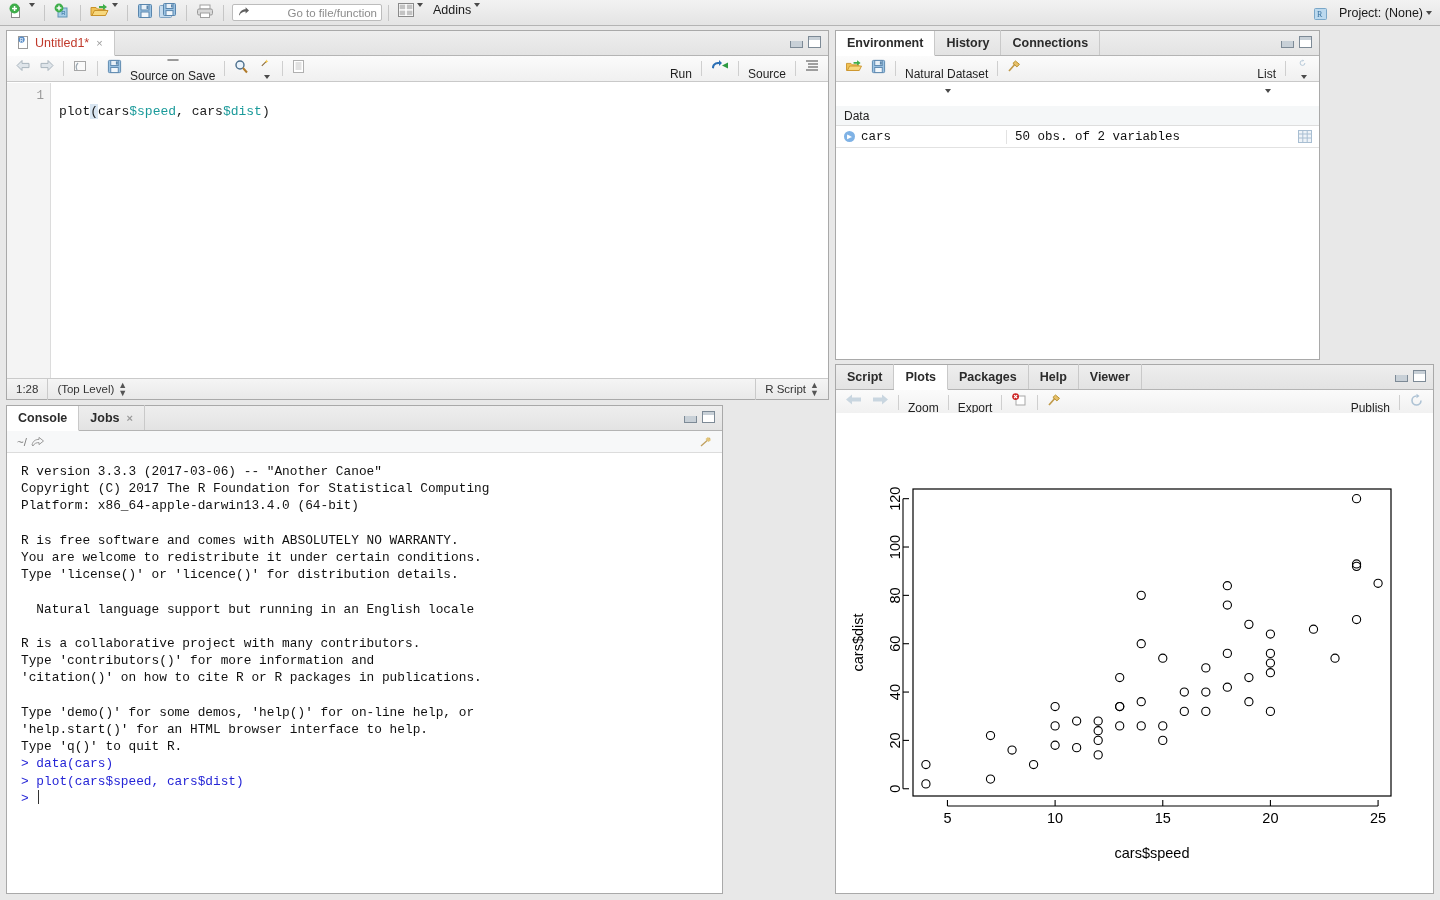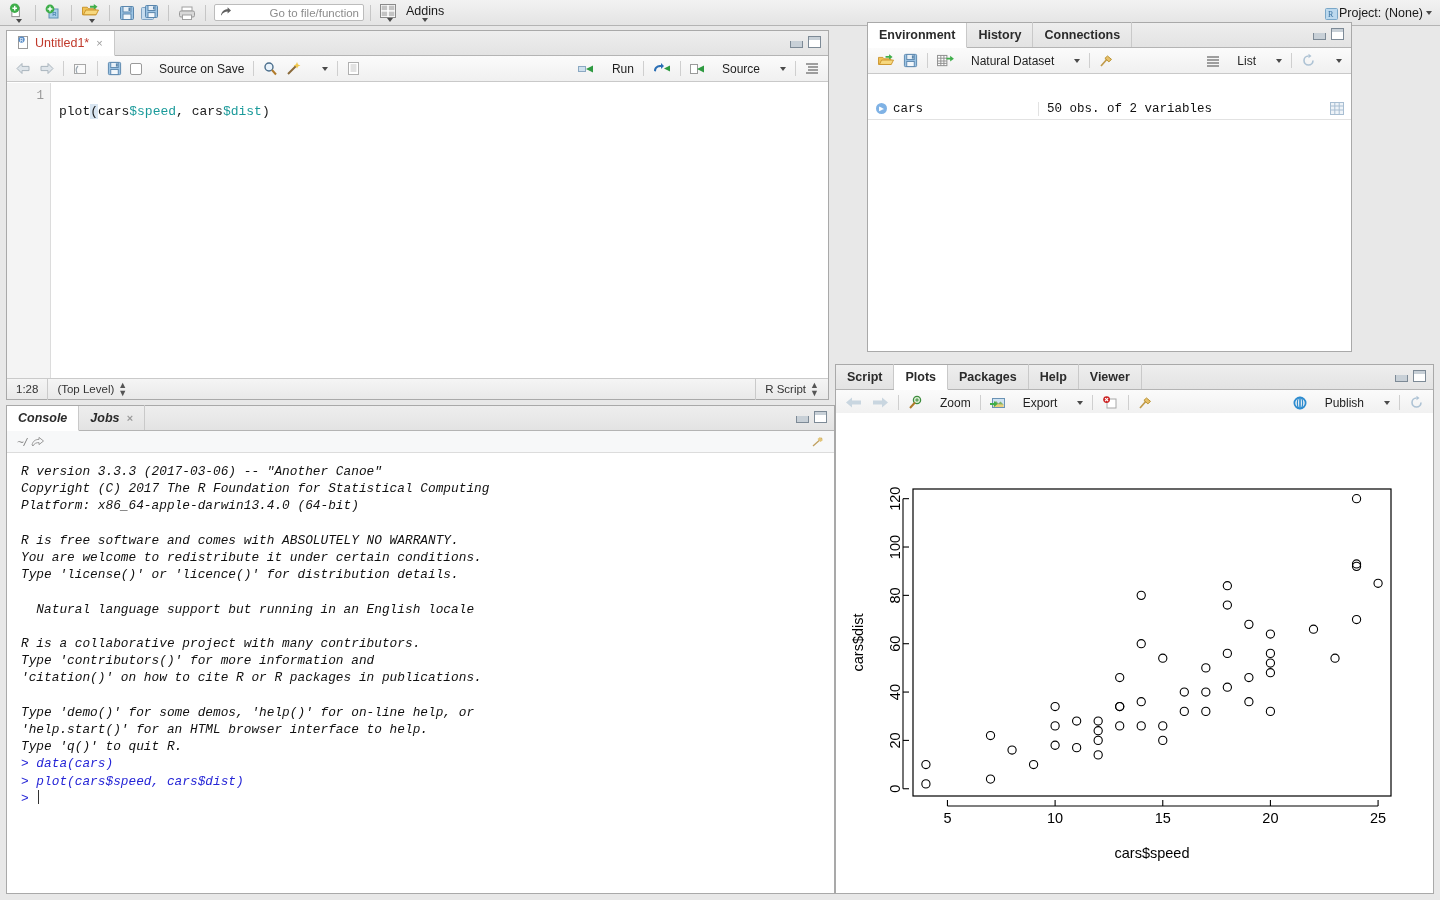--- a/index.html
+++ b/index.html
@@ -16,22 +16,22 @@
   .app { position: relative; width: 1440px; height: 900px; }
 
   
   .global-toolbar {
     position: absolute; left: 0; top: 0; width: 1440px; height: 26px;
     background: linear-gradient(to bottom, #f2f2f2 0%, #e4e4e4 100%);
     border-bottom: 1px solid #b4b4b4;
     display: flex; align-items: center; padding: 0 6px;
   }
   .tb-btn {
-    display: inline-flex; align-items: center; justify-content: center;
-    height: 20px; padding: 0 3px; cursor: default; flex-direction: column;
+    display: inline-flex; justify-content: center;
+    height: 20px; padding: 0 3px; cursor: default;
   }
   .tb-sep { width: 1px; height: 16px; background: #c6c6c6; margin: 0 6px; }
   .caret {
     width: 0; height: 0; margin-left: 3px;
     border-left: 3.5px solid transparent; border-right: 3.5px solid transparent;
     border-top: 4px solid #4a4a4a;
   }
   .gotofile {
     display: flex; align-items: center; width: 150px; height: 17px;
     background: #fff; border: 1px solid #bcbcbc; border-radius: 2px;
@@ -44,22 +44,22 @@
     display: flex; align-items: center; font-size: 12.5px;
   }
 
   
   .pane {
     position: absolute;
     background: #fff;
     border: 1px solid #a9a9a9;
   }
   #source-pane  { left: 6px;   top: 30px;  width: 823px; height: 370px; }
-  #console-pane { left: 6px;   top: 405px; width: 829px; height: 489px; font-style: italic; }
-  #env-pane     { left: 835px; top: 22px;  width: 485px; height: 330px; margin-left: 32px; }
+  #console-pane { left: 6px;   top: 405px; width: 717px; height: 489px; }
+  #env-pane     { left: 835px; top: 30px;  width: 485px; height: 330px; }
   #plots-pane   { left: 835px; top: 364px; width: 599px; height: 530px; }
 
   .tabbar {
     position: relative; height: 25px;
     background: linear-gradient(to bottom,#eeeeee,#e3e3e3);
     border-bottom: 1px solid #b4b4b4;
     display: flex; align-items: flex-end;
   }
   .tab {
     height: 25px; padding: 0 11px;
@@ -78,22 +78,22 @@
   .win-min { width: 13px; height: 7px; border: 1.5px solid #7d8a96; border-top: none; background: #c8d0d7; }
   .win-max { width: 13px; height: 12px; border: 1.5px solid #7d8a96; background: #fff; }
   .win-max::before { content:""; display:block; height:3px; background:#c8d0d7; }
 
   .subtoolbar {
     height: 26px; background: linear-gradient(to bottom,#fbfbfb,#f0f0f0);
     border-bottom: 1px solid #c9c9c9;
     display: flex; align-items: center; padding: 0 5px; position: relative;
   }
   .stb-item {
-    display: inline-flex; align-items: center; gap: 17px;
-    height: 20px; padding: 0 4px; font-size: 12px; color: #1f1f1f; cursor: default;
+    display: inline-flex; align-items: center; gap: 8px;
+    height: 20px; padding: 0 4px; font-size: 12px; color: #1f1f1f; cursor: default; flex-direction: column;
   }
   .stb-sep { width: 1px; height: 15px; background: #cfcfcf; margin: 0 5px; }
   .stb-right { position: absolute; right: 5px; display: flex; align-items: center; }
 
   
   .editor {
     position: absolute; left: 0; top: 52px; right: 0; bottom: 21px;
     background: #fff; display: flex; overflow: hidden;
   }
   .gutter {
@@ -258,21 +258,21 @@
     <div class="tb-btn">
       <span class="addins">Addins</span>
       <span class="caret"></span>
     </div>
 
     <div class="project-area">
       <svg width="15" height="15" viewBox="0 0 15 15">
         <rect x="1.5" y="2.5" width="12" height="11" rx="1" fill="#bcd9ee" stroke="#7aa7c8"></rect>
         <text x="4" y="11" font-size="8" fill="#3a72a0" font-family="Liberation Serif, serif">R</text>
       </svg>
-      <span style="margin-left:0">Project: (None)</span>
+      <span style="margin-left:11px">Project: (None)</span>
       <span class="caret"></span>
     </div>
   </div>
 
   <div class="pane" id="source-pane">
     <div class="tabbar">
       <div class="tab active file-tab">
         <svg width="12" height="14" viewBox="0 0 12 14">
           <rect x="0.5" y="0.5" width="9" height="12" fill="#fff" stroke="#9a9a9a"></rect>
           <circle cx="3.6" cy="3.6" r="3.1" fill="#5b8fc9"></circle>
@@ -522,20 +522,21 @@
             <path d="M12 7.5 A4.5 4.5 0 1 1 7.5 3" fill="none" stroke="#adc2d4" stroke-width="1.6"></path>
             <path d="M7.5 0.8 L7.5 5.2 L10.5 3 z" fill="#adc2d4"></path>
           </svg>
           <span class="caret"></span>
         </div>
       </div>
     </div>
 
 
     <div class="env-grid">
+      <div class="env-section">Data</div>
       <div class="env-row">
         <div class="c-name">
           <span class="expand-dot">▶</span>
           <span>cars</span>
         </div>
         <div class="c-val">50 obs. of 2 variables</div>
         <div class="c-act">
           <svg width="14" height="13" viewBox="0 0 14 13">
             <rect x="0.5" y="0.5" width="13" height="12" fill="#eef3f8" stroke="#a8bed2"></rect>
             <line x1="0.5" y1="4" x2="13.5" y2="4" stroke="#a8bed2"></line>

